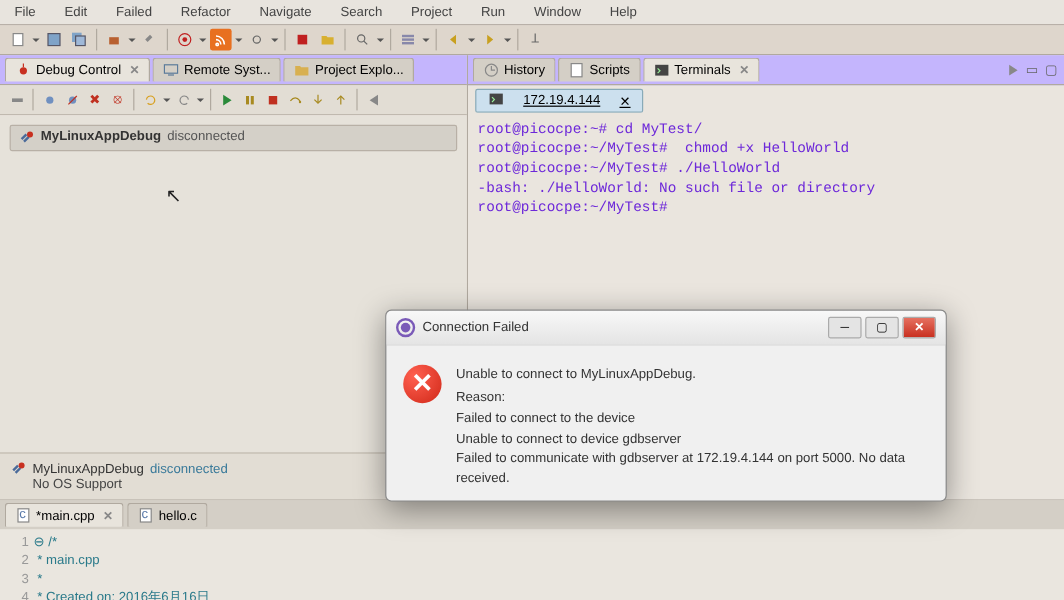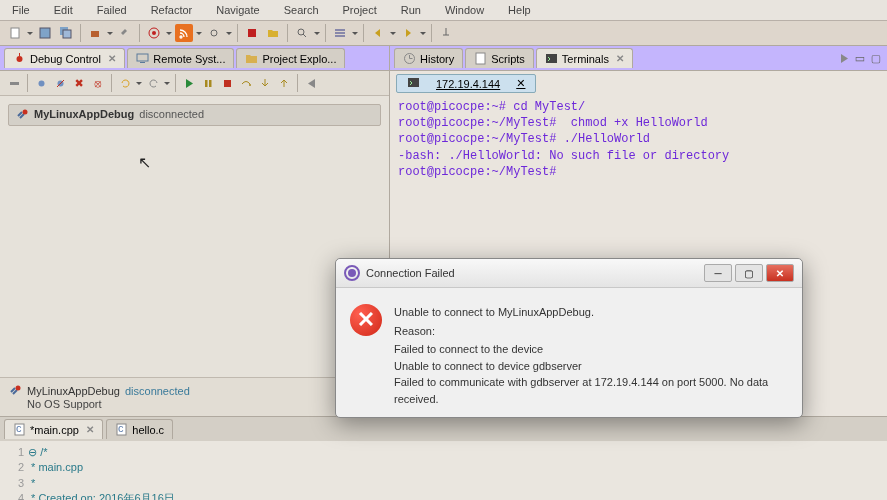--- a/index.html
+++ b/index.html
@@ -45,21 +45,21 @@
 .terminal { font-family: "Courier New", monospace; font-size: 12px; color: #6d28d9; padding: 6px 8px; line-height: 1.35; white-space: pre; background: #eae5de; flex: 1; }
 
 .editor { background: #eae6df; border-top: 1px solid #b0a99f; height: 110px; }
 .edtabs { display: flex; align-items: center; background: #d4cfc6; padding: 2px 4px; gap: 3px; }
 .codearea { padding: 4px 6px; font-family: "Courier New", monospace; font-size: 11px; color: #2a6a7a; line-height: 1.4; }
 .ln { display: inline-block; width: 18px; color: #999; text-align: right; margin-right: 4px; }
 .cmt { color: #2a7a8a; }
 
 .cursor-arrow { position: absolute; left: 138px; top: 153px; font-size: 16px; color: #222; pointer-events: none; }
 
-.dialog { position: absolute; left: 335px; top: 258px; width: 468px; background: #f0f0f0; border: 1px solid #888; border-radius: 5px; box-shadow: 0 6px 25px rgba(0,0,0,0.4); }
+.dialog { position: absolute; left: 321px; top: 258px; width: 468px; background: #f0f0f0; border: 1px solid #888; border-radius: 5px; box-shadow: 0 6px 25px rgba(0,0,0,0.4); }
 .dlgtitle { display: flex; align-items: center; background: linear-gradient(#f8f8f8, #e4e4e4); border-radius: 5px 5px 0 0; padding: 5px 8px; border-bottom: 1px solid #c8c8c8; }
 .dlgicon { width: 16px; height: 16px; border: 2px solid #7a5ab8; border-radius: 50%; margin-right: 6px; position: relative; }
 .dlgicon::after { content: ""; position: absolute; left: 2px; top: 2px; width: 8px; height: 8px; background: #7a5ab8; border-radius: 50%; }
 .dlgttxt { flex: 1; color: #333; }
 .dlgbtns { display: flex; gap: 3px; }
 .wbtn { width: 28px; height: 18px; background: #e4e4e4; border: 1px solid #aaa; border-radius: 2px; cursor: pointer; display: inline-flex; align-items: center; justify-content: center; font-size: 10px; text-align: center; }
 .wbtn.close { background: linear-gradient(#e67060, #c83020); color: #fff; font-weight: bold; }
 .dlgbody { display: flex; padding: 16px 14px 10px 14px; gap: 12px; }
 .erricon { width: 32px; height: 32px; border-radius: 50%; background: radial-gradient(circle at 30% 30%, #ff6050, #d02818); display: flex; align-items: center; justify-content: center; color: #fff; font-size: 22px; font-weight: bold; flex-shrink: 0; }
 .dlgmsg { flex: 1; color: #333; line-height: 1.5; }

